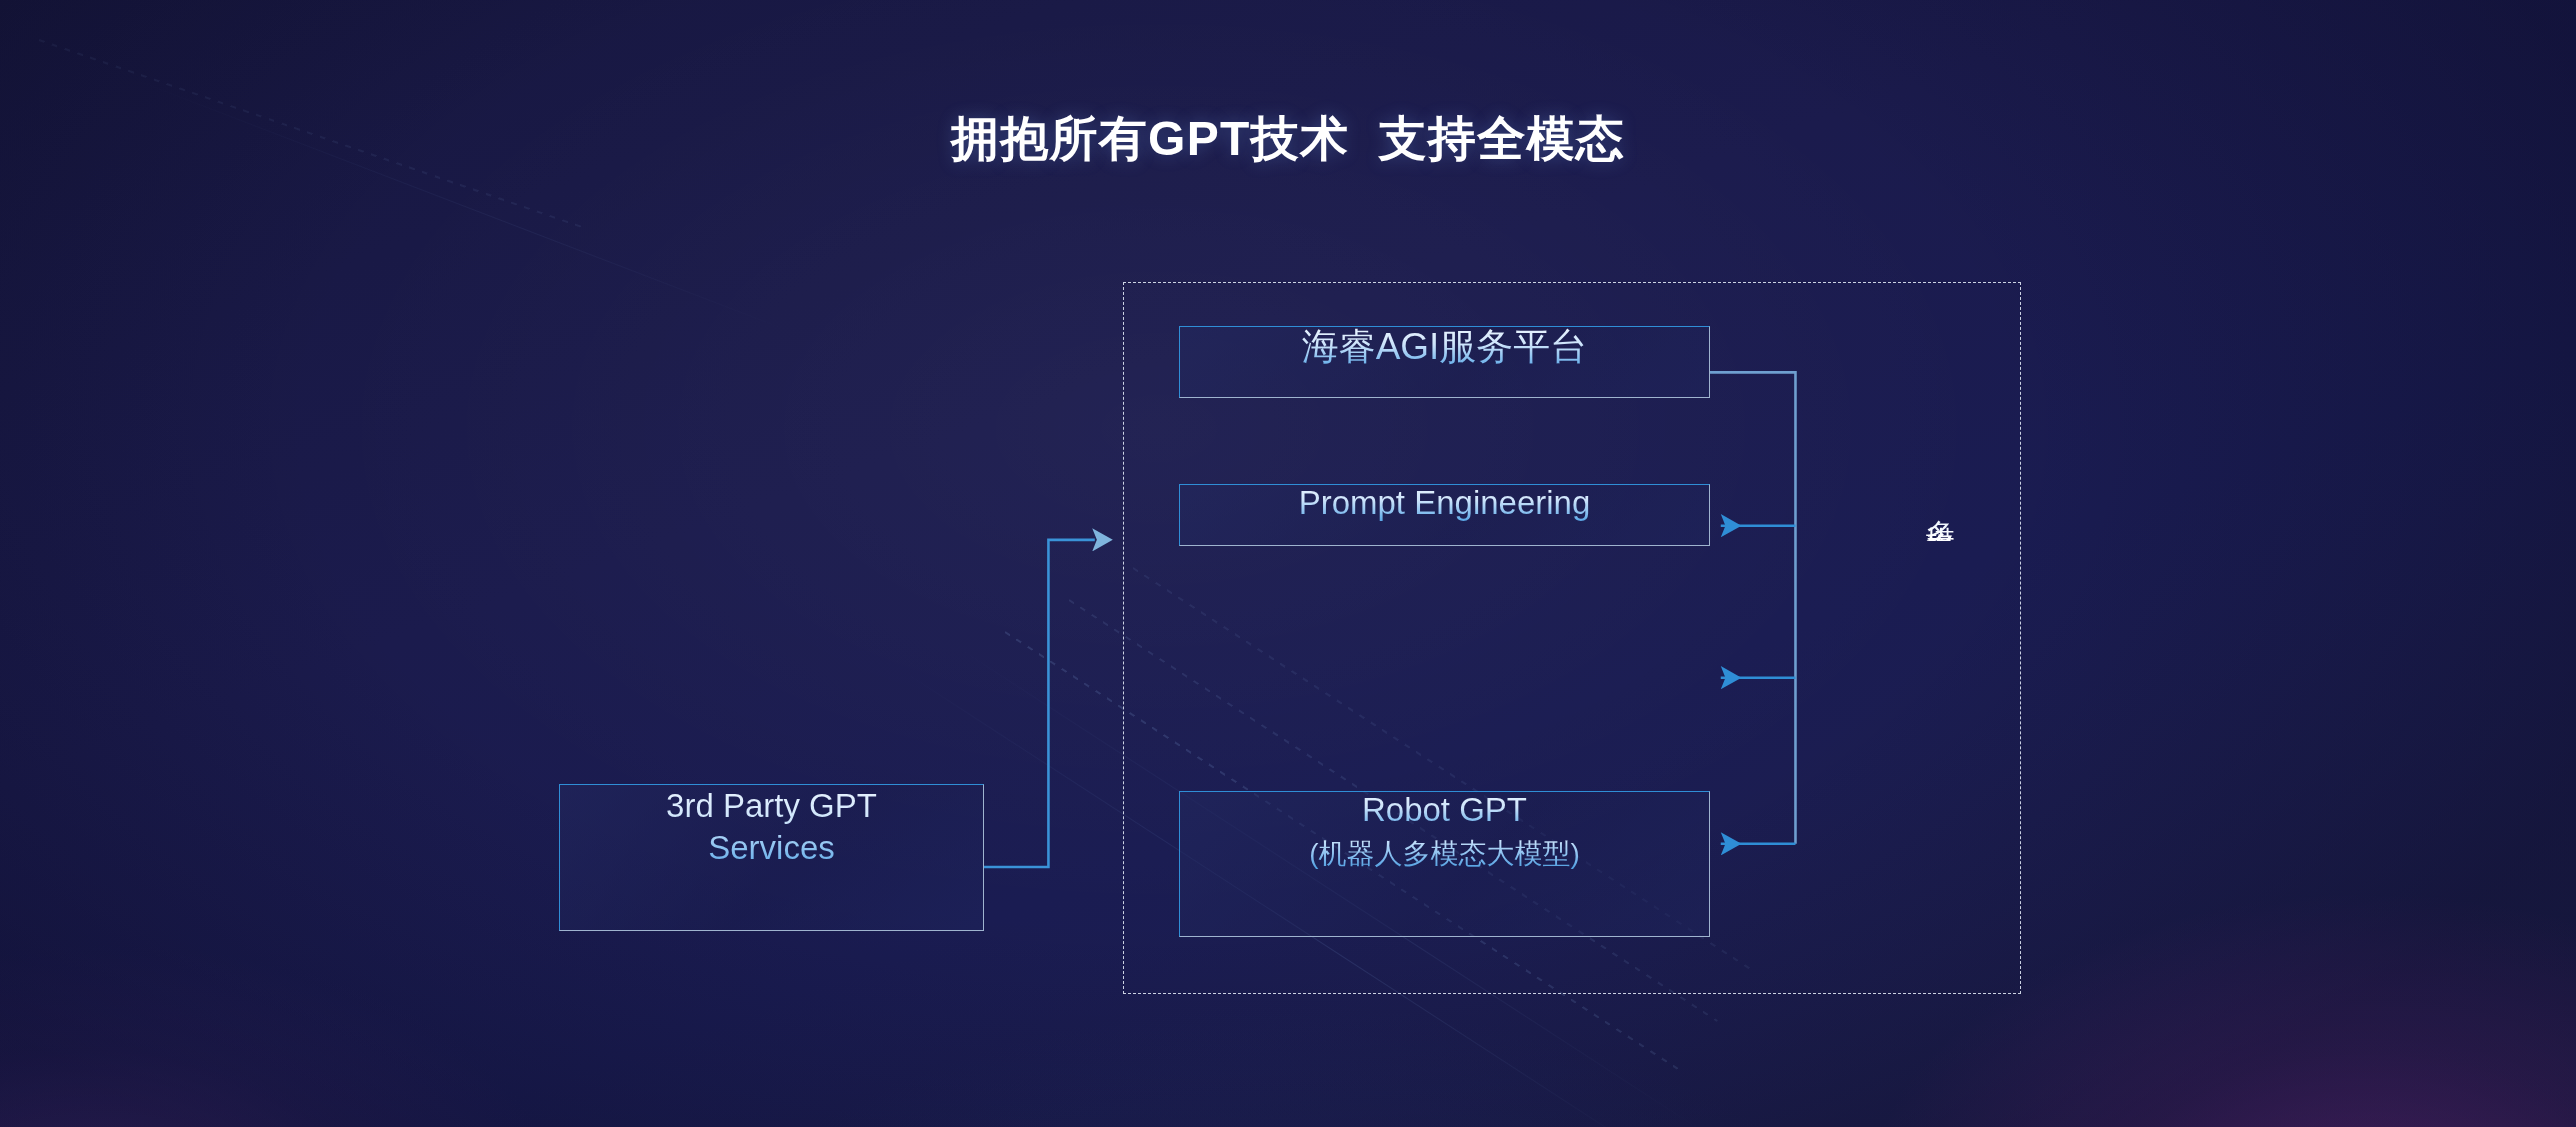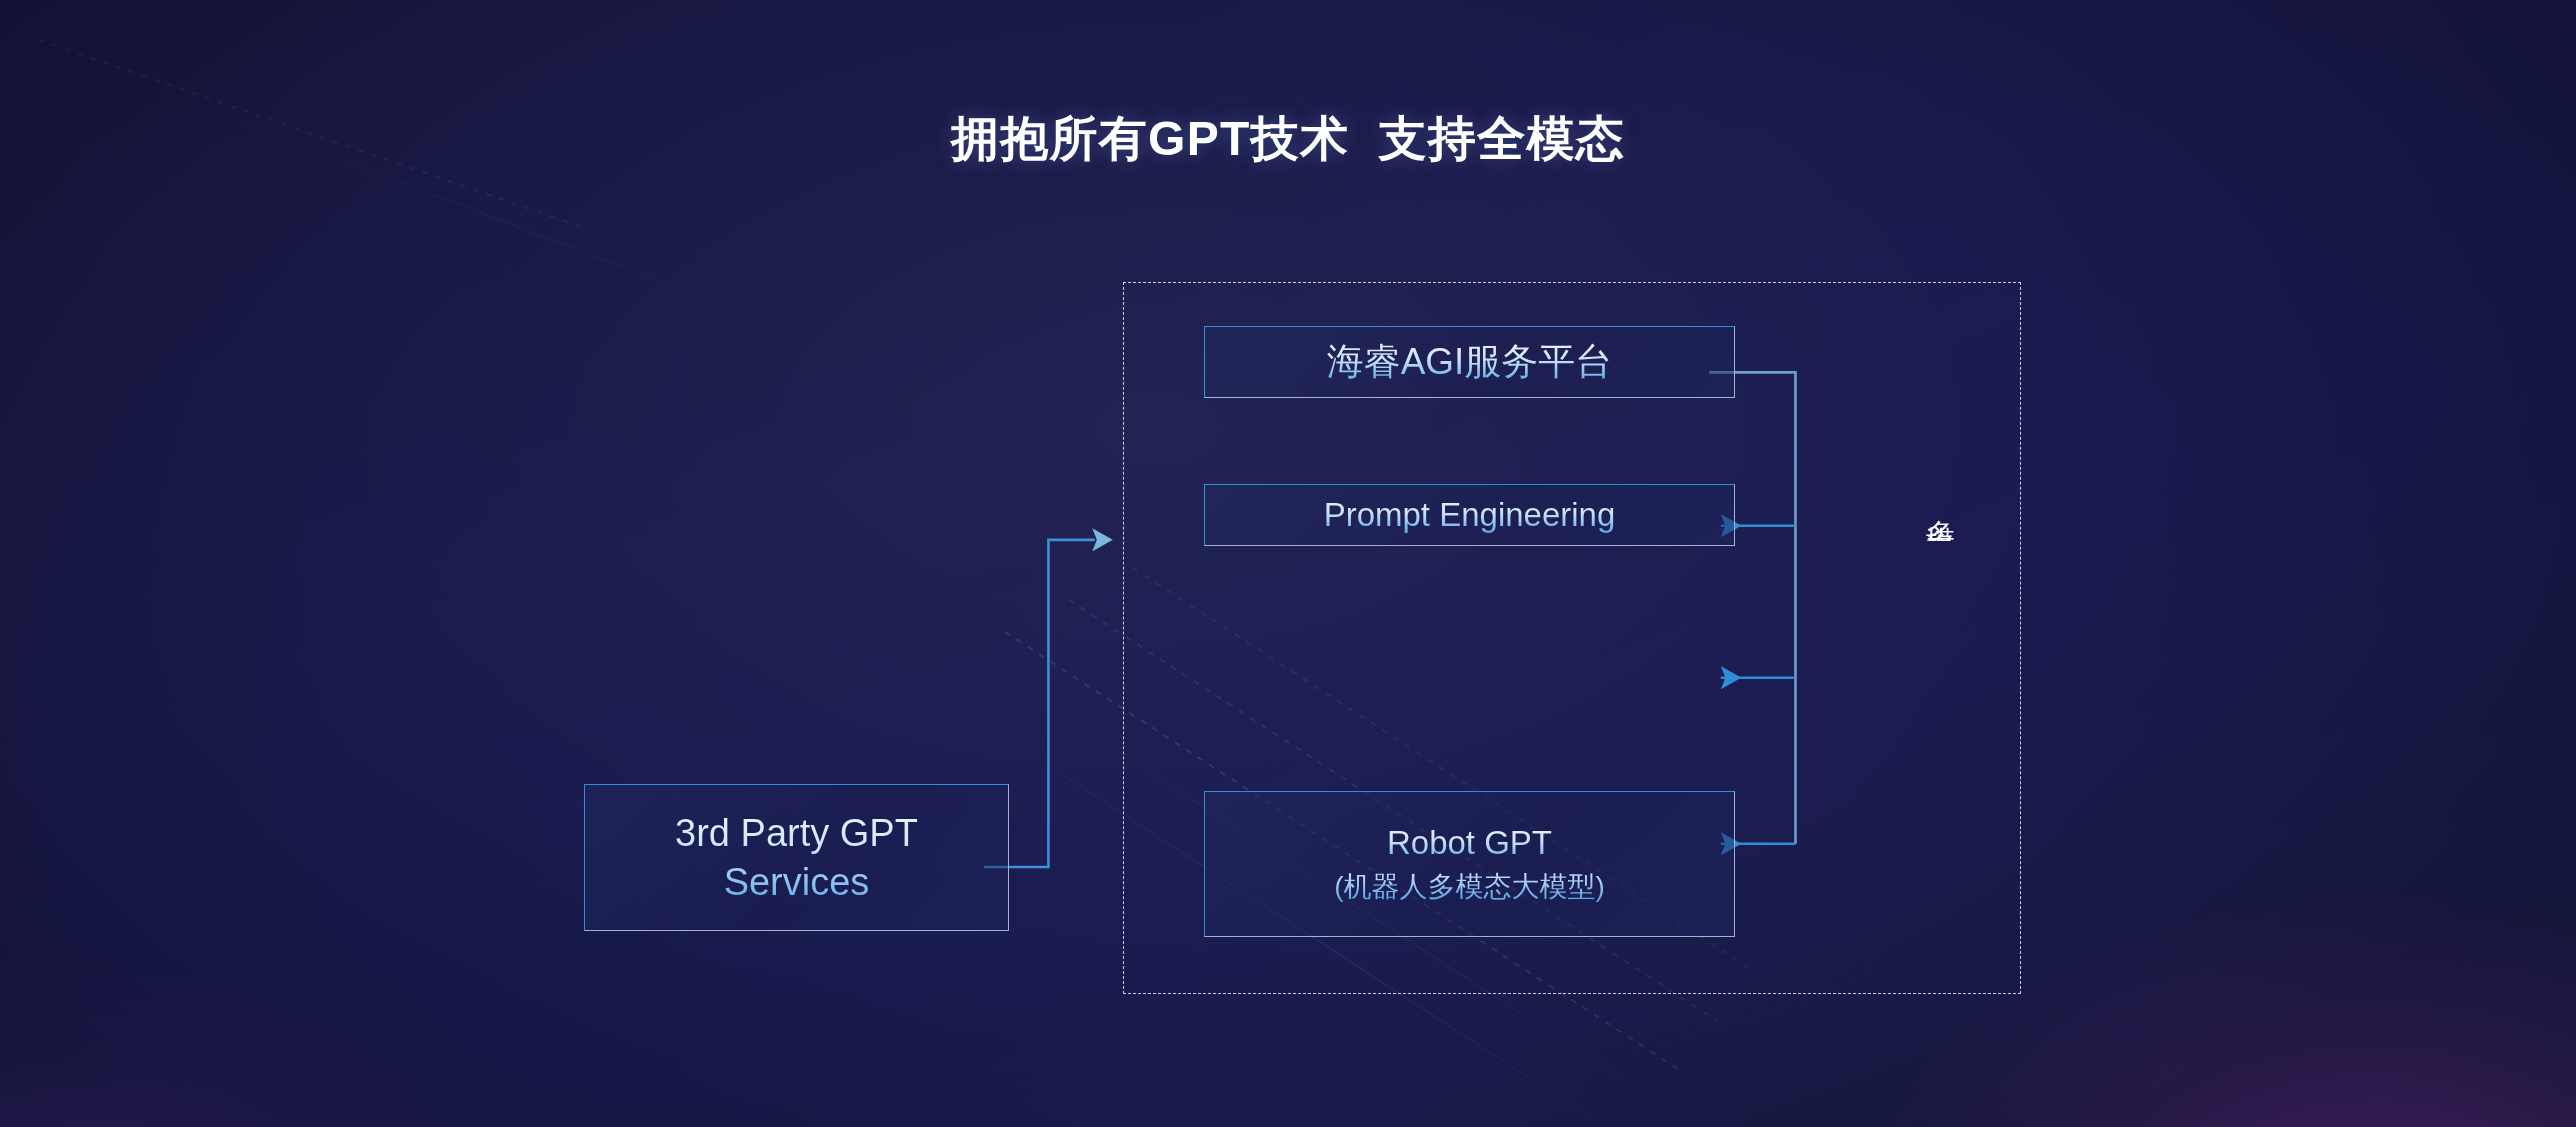--- a/index.html
+++ b/index.html
@@ -84,28 +84,26 @@
     box-sizing: border-box;
   }
 
   
   .node {
     position: absolute;
     box-sizing: border-box;
     display: flex;
     flex-direction: column;
     align-items: center;
-    justify-content: center;
     border: 1.9px solid #2f8ed6;
     border-right-color: #9fb4cf;
     border-bottom-color: #9fb4cf;
     background: linear-gradient(135deg, rgba(34,40,95,0.55) 0%, rgba(26,30,80,0.35) 55%, rgba(30,36,92,0.50) 100%);
     text-align: center;
     line-height: 1.1;
-    margin-left: 25px;
   }
   .node-title {
     background: linear-gradient(180deg, #eaf4ff 0%, #cde4fb 42%, #5aa8e8 100%);
     -webkit-background-clip: text;
     background-clip: text;
     color: transparent;
     -webkit-text-fill-color: transparent;
     white-space: pre;
   }
   .node-sub {
@@ -126,21 +124,21 @@
   #node-finetune { left: 1179px; top: 638px;  width: 531px; height: 62px;  }
   #node-finetune .node-title { font-size: 33px; }
 
   #node-robot    { left: 1179px; top: 791px; width: 531px; height: 146px; }
   #node-robot .node-title { font-size: 33px; }
   #node-robot .node-sub   { font-size: 28px; margin-top: 10.3px; }
 
   #node-thirdparty {
     left: 559px; top: 784px; width: 425px; height: 147px;
   }
-  #node-thirdparty .node-title { font-size: 38px; line-height: 1.28; }
+  #node-thirdparty .node-title { font-size: 33px; line-height: 1.28; }
 
   
   #wires {
     position: absolute;
     left: 0; top: 0;
     width: 2576px; height: 1128px;
     pointer-events: none;
   }
 
   

